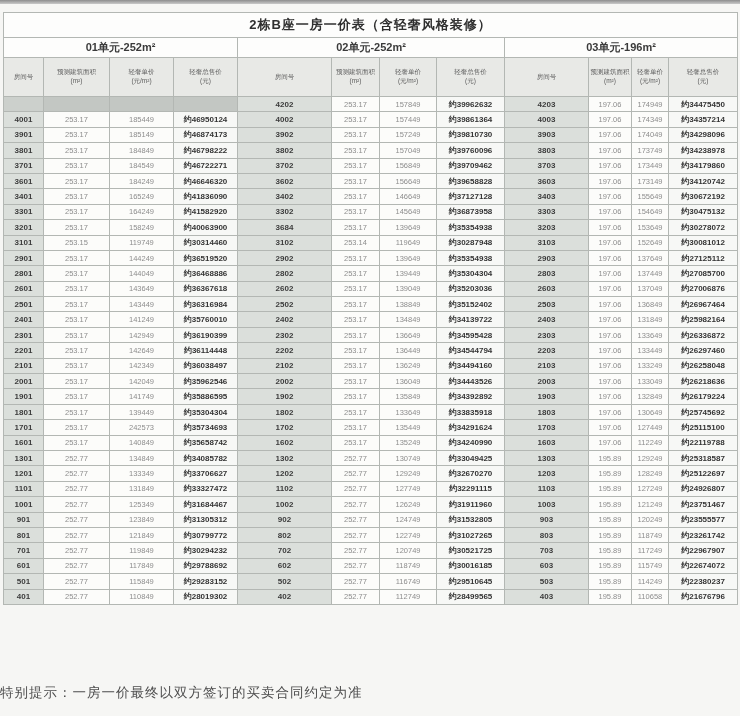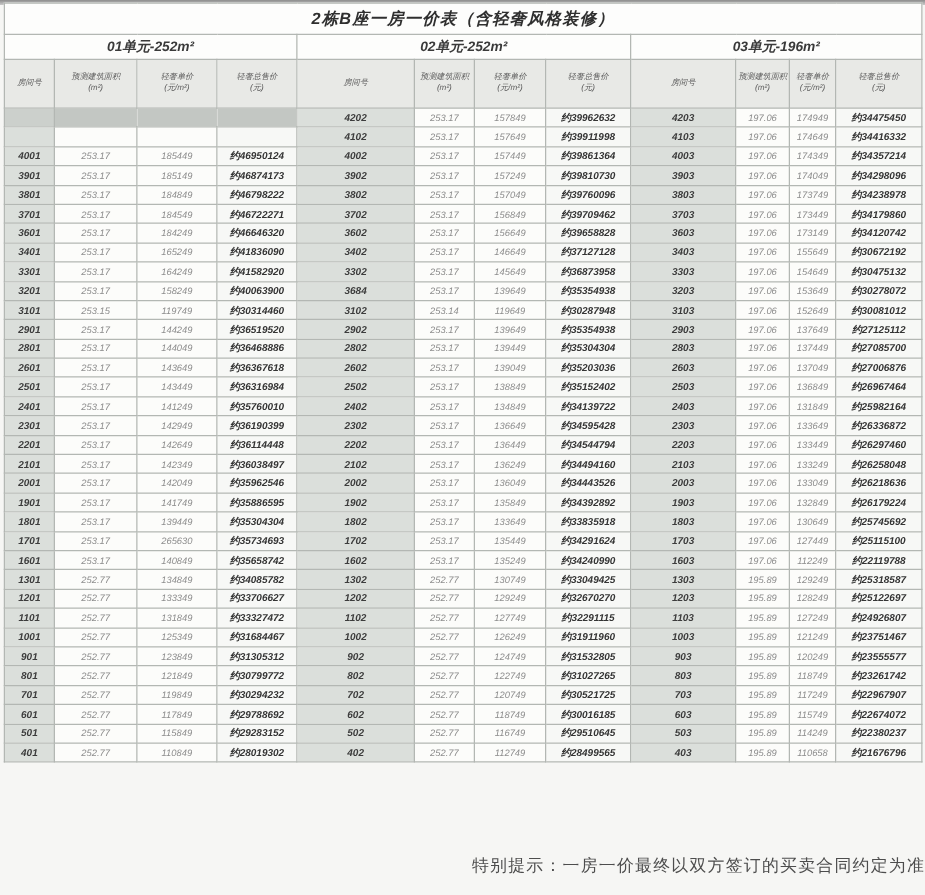--- a/index.html
+++ b/index.html
@@ -8,21 +8,21 @@
     background:#f6f6f4;
     font-family:"Liberation Sans","DejaVu Sans",sans-serif;
     position:relative;
     overflow:hidden;
   }
   .top-strip{
     position:absolute;top:0;left:0;width:740px;height:4px;
     background:linear-gradient(180deg,#8d8d8d 0%,#c9c9c9 100%);
   }
   .table-wrap{
-    position:absolute;top:2px;left:3px;width:734px;font-style:italic;
+    position:absolute;top:12px;left:3px;width:734px;
   }
   table{
     border-collapse:collapse;
     table-layout:fixed;
     width:734px;
     background:#fcfcfa;
   }
   td,th{
     border:1px solid #b3b7b3;
     padding:0;
@@ -70,21 +70,21 @@
     background:#f7f8f6;
     color:#343434;
     font-weight:bold;
     font-size:8px;
   }
   tbody td.blank-dark{background:#c3c7c3;}
   tbody td.room.blank-dark{background:#ccd0cc;}
   .footer{
     position:absolute;
     top:684px;left:0;width:740px;
-    text-align:right;
+    text-align:left;
     font-size:13.5px;
     color:#4d4d4d;
     letter-spacing:1px;
   }
 </style>
 </head>
 <body>
 
 <div class="top-strip"></div>
 
@@ -146,34 +146,20 @@
           <td class="room">4202</td>
           <td class="data">253.17</td>
           <td class="data">157849</td>
           <td class="total">约39962632</td>
           <td class="room">4203</td>
           <td class="data">197.06</td>
           <td class="data">174949</td>
           <td class="total">约34475450</td>
         </tr>
         <tr>
-          <td class="room"></td>
-          <td class="data"></td>
-          <td class="data"></td>
-          <td class="total"></td>
-          <td class="room">4102</td>
-          <td class="data">253.17</td>
-          <td class="data">157649</td>
-          <td class="total">约39911998</td>
-          <td class="room">4103</td>
-          <td class="data">197.06</td>
-          <td class="data">174649</td>
-          <td class="total">约34416332</td>
-        </tr>
-        <tr>
           <td class="room">4001</td>
           <td class="data">253.17</td>
           <td class="data">185449</td>
           <td class="total">约46950124</td>
           <td class="room">4002</td>
           <td class="data">253.17</td>
           <td class="data">157449</td>
           <td class="total">约39861364</td>
           <td class="room">4003</td>
           <td class="data">197.06</td>
@@ -442,21 +428,21 @@
           <td class="data">133649</td>
           <td class="total">约33835918</td>
           <td class="room">1803</td>
           <td class="data">197.06</td>
           <td class="data">130649</td>
           <td class="total">约25745692</td>
         </tr>
         <tr>
           <td class="room">1701</td>
           <td class="data">253.17</td>
-          <td class="data">265630</td>
+          <td class="data">242573</td>
           <td class="total">约35734693</td>
           <td class="room">1702</td>
           <td class="data">253.17</td>
           <td class="data">135449</td>
           <td class="total">约34291624</td>
           <td class="room">1703</td>
           <td class="data">197.06</td>
           <td class="data">127449</td>
           <td class="total">约25115100</td>
         </tr>

